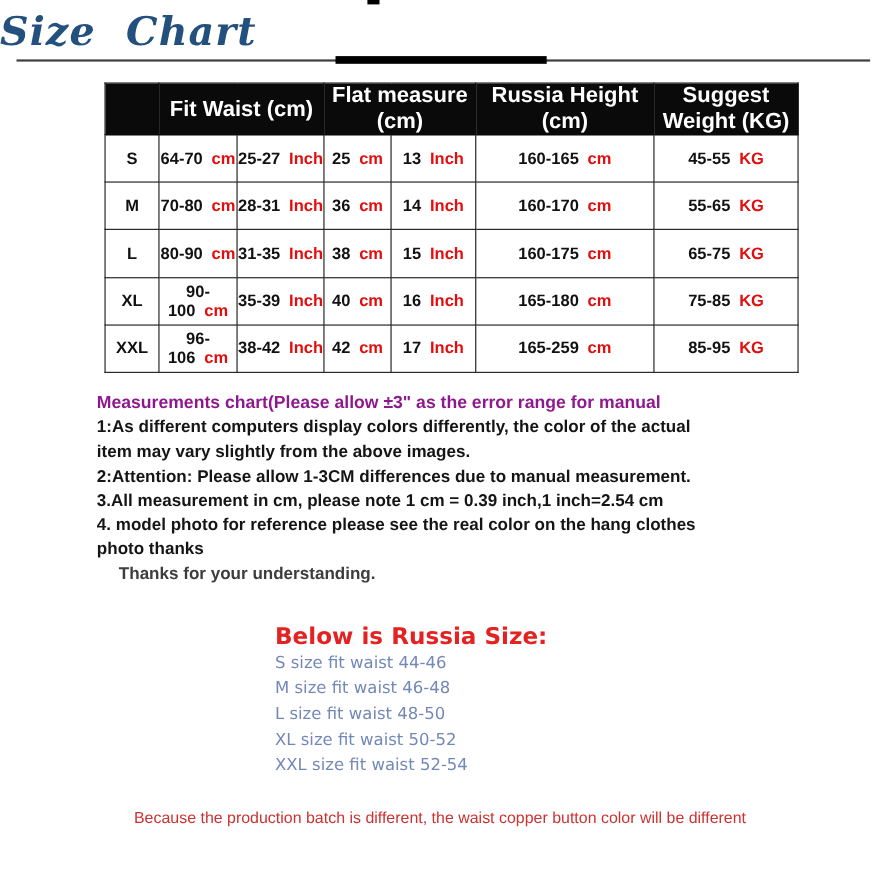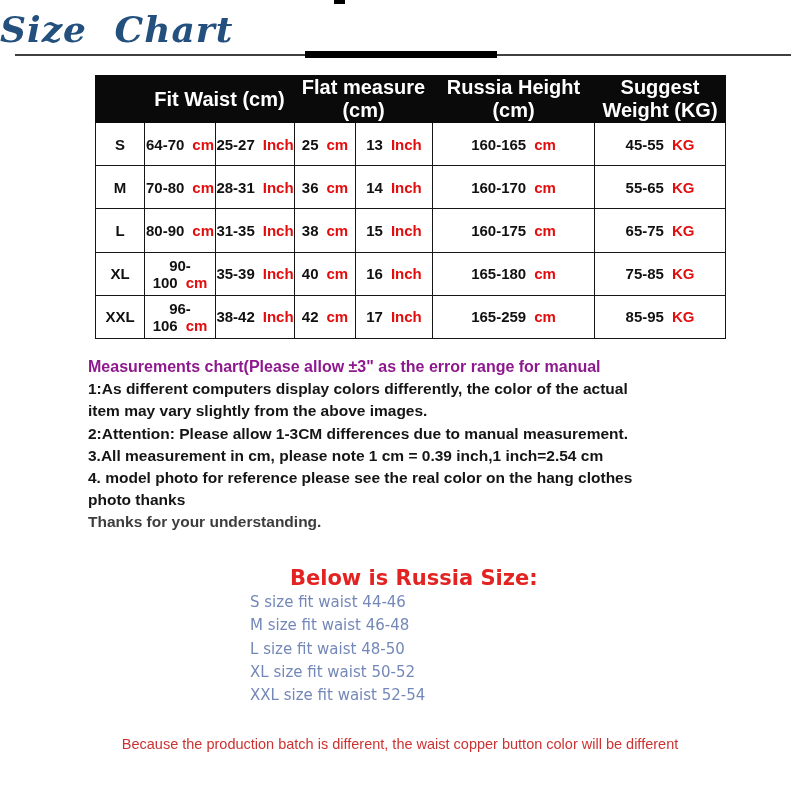--- a/index.html
+++ b/index.html
@@ -19,25 +19,25 @@
   table.size-table thead th{background:#0a0a0a;color:#fff;font-weight:bold;font-size:20px;
                    height:40px;border:1px solid #0a0a0a;border-left:1px solid #8f8f8f;}
   table.size-table thead th:first-child{border-left:1px solid #0a0a0a;}
   table.size-table tbody td{height:42.2px;font-size:15px;font-weight:bold;color:#111;}
   td.size-cell{font-weight:400;font-size:16px;color:#000;}
   .u{color:#e30d0d;margin-left:8px;}
 
   .notes{position:absolute;left:88px;top:356px;width:620px;font-size:15.5px;font-weight:bold;
          color:#151515;line-height:22.2px;}
   .notes .purple{color:#8e188e;font-size:16px;}
-  .notes .thanks{color:#3d3d3d;}
+  .notes .thanks{color:#3d3d3d;margin-left:20px;}
 
   .russia{position:absolute;left:250px;top:565px;}
   .russia-heading{color:#e32222;font-weight:bold;font-size:21px;line-height:26px;
-         font-family:"DejaVu Sans","Liberation Sans",sans-serif;margin-left:40px;}
+         font-family:"DejaVu Sans","Liberation Sans",sans-serif;}
   .russia-item{color:#7488b8;font-size:15px;line-height:23.3px;
          font-family:"DejaVu Sans","Liberation Sans",sans-serif;}
 
   .footer-note{position:absolute;left:0;top:736px;width:800px;text-align:center;
          color:#cd3232;font-size:14.5px;}
 </style>
 </head>
 <body>
 
 <div class="page">

